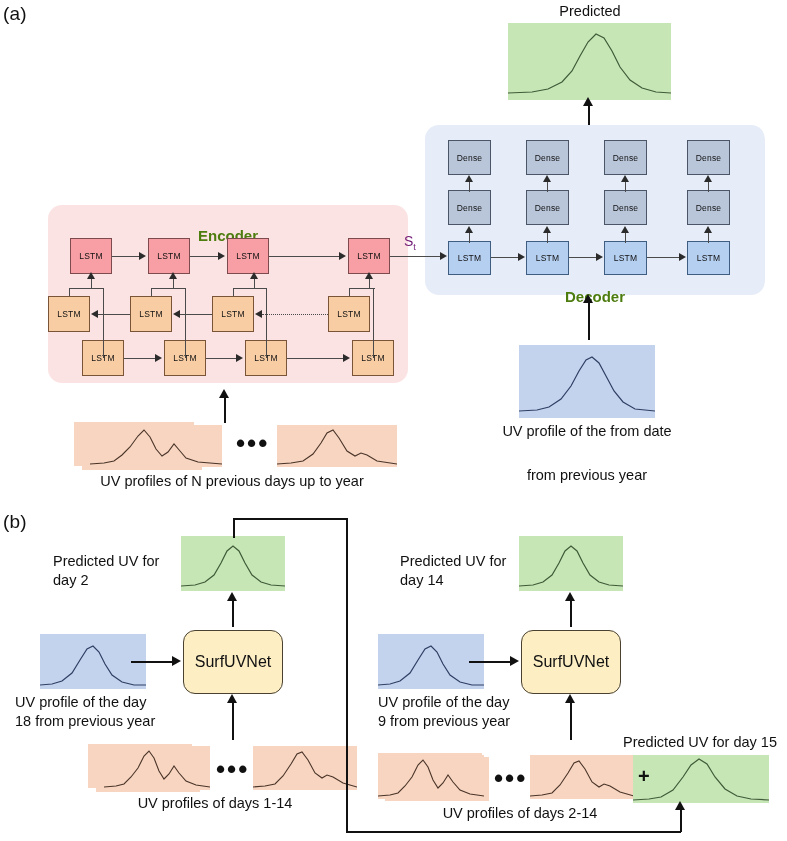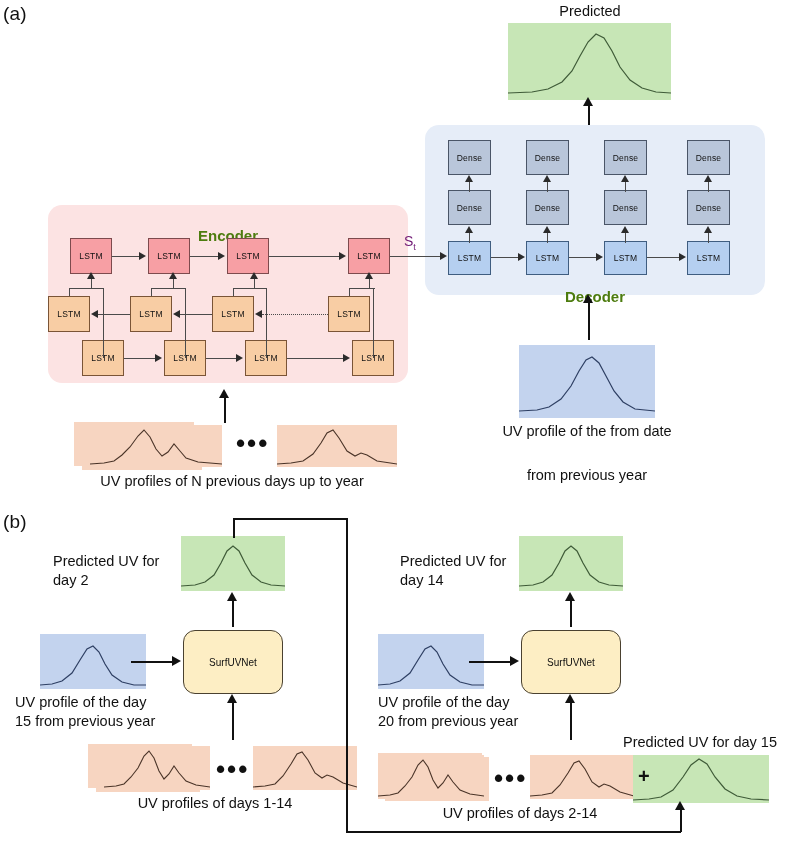--- a/index.html
+++ b/index.html
@@ -56,21 +56,21 @@
 
   .cap{position:absolute;font-size:14.5px;line-height:19px;color:#111;}
   .cap.c{text-align:center;}
   .dots{position:absolute;font-size:26px;font-weight:bold;letter-spacing:2px;color:#111;line-height:1;}
   .slabel{position:absolute;font-size:14px;color:#701a75;}
   .slabel sub{font-size:9px;}
   .plus{position:absolute;font-size:20px;font-weight:bold;color:#111;line-height:1;}
   .nodebox{
     position:absolute;background:#fdeec4;border:1.6px solid #4a4130;border-radius:12px;
     display:flex;align-items:center;justify-content:center;
-    font-size:10px;color:#111;box-sizing:border-box;
+    font-size:16px;color:#111;box-sizing:border-box;
   }
 </style>
 </head>
 <body>
 
 <div class="panel-letter abs" style="left:3px;top:3px;">(a)</div>
 
 <div class="cap c abs" style="left:500px;top:2px;width:180px;">Predicted</div>
 
 <div class="plot green" style="left:508px;top:23px;width:163px;height:77px;">
@@ -241,21 +241,21 @@
 <div class="nodebox" style="left:183px;top:630px;width:100px;height:64px;">SurfUVNet</div>
 
 <div class="plot blue" style="left:40px;top:634px;width:106px;height:55px;">
   <svg viewBox="0 0 106 55" preserveAspectRatio="none">
     <path d="M0,51 L12,50 L22,47 L32,39 L40,26 L47,15 L53,12 L59,18 L65,30 L72,41 L82,48 L94,51 L106,51" fill="none" stroke="#2e3f63" stroke-width="1.2"></path>
   </svg>
 </div>
 <div class="ln black abs" style="left:131px;top:661px;width:42px;"></div>
 <div class="ah rb abs" style="left:172px;top:656px;"></div>
 <div class="cap abs" style="left:15px;top:693px;width:190px;">UV profile of the day</div>
-<div class="cap abs" style="left:15px;top:712px;width:190px;">15 from previous year</div>
+<div class="cap abs" style="left:15px;top:712px;width:190px;">18 from previous year</div>
 
 <div class="ln blackv abs" style="left:232px;top:700px;height:40px;"></div>
 <div class="ah ub abs" style="left:227px;top:694px;"></div>
 
 <div class="plot ghost" style="left:88px;top:744px;width:104px;height:44px;"></div>
 <div class="plot ghost" style="left:96px;top:748px;width:104px;height:44px;"></div>
 <div class="plot peach" style="left:104px;top:746px;width:106px;height:44px;">
   <svg viewBox="0 0 106 44" preserveAspectRatio="none">
     <path d="M0,41 L12,40 L20,38 L27,31 L34,22 L40,10 L45,5 L50,12 L55,25 L60,33 L65,28 L70,20 L75,27 L82,35 L92,39 L106,41" fill="none" stroke="#4a3428" stroke-width="1.1"></path>
   </svg>
@@ -282,21 +282,21 @@
 <div class="nodebox" style="left:521px;top:630px;width:100px;height:64px;">SurfUVNet</div>
 
 <div class="plot blue" style="left:378px;top:634px;width:106px;height:55px;">
   <svg viewBox="0 0 106 55" preserveAspectRatio="none">
     <path d="M0,51 L12,50 L22,47 L32,39 L40,26 L47,15 L53,12 L59,18 L65,30 L72,41 L82,48 L94,51 L106,51" fill="none" stroke="#2e3f63" stroke-width="1.2"></path>
   </svg>
 </div>
 <div class="ln black abs" style="left:469px;top:661px;width:42px;"></div>
 <div class="ah rb abs" style="left:510px;top:656px;"></div>
 <div class="cap abs" style="left:378px;top:693px;width:190px;">UV profile of the day</div>
-<div class="cap abs" style="left:378px;top:712px;width:190px;">20 from previous year</div>
+<div class="cap abs" style="left:378px;top:712px;width:190px;">9 from previous year</div>
 
 <div class="ln blackv abs" style="left:570px;top:700px;height:40px;"></div>
 <div class="ah ub abs" style="left:565px;top:694px;"></div>
 
 <div class="plot ghost" style="left:378px;top:753px;width:104px;height:44px;"></div>
 <div class="plot ghost" style="left:385px;top:757px;width:104px;height:44px;"></div>
 <div class="plot peach" style="left:378px;top:755px;width:106px;height:44px;">
   <svg viewBox="0 0 106 44" preserveAspectRatio="none">
     <path d="M0,41 L12,40 L20,38 L27,31 L34,22 L40,10 L45,5 L50,12 L55,25 L60,33 L65,28 L70,20 L75,27 L82,35 L92,39 L106,41" fill="none" stroke="#4a3428" stroke-width="1.1"></path>
   </svg>

